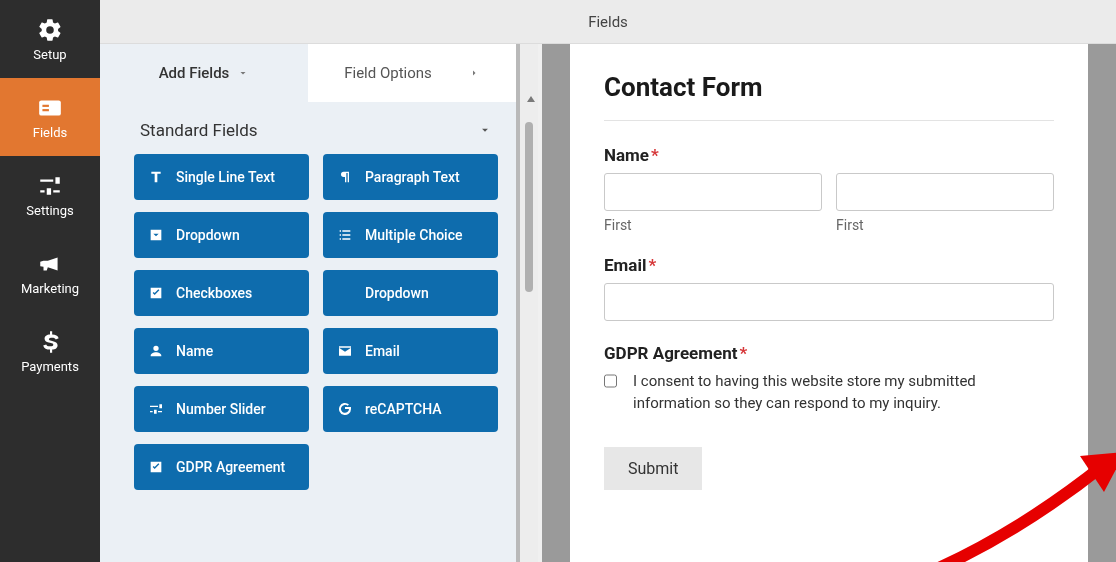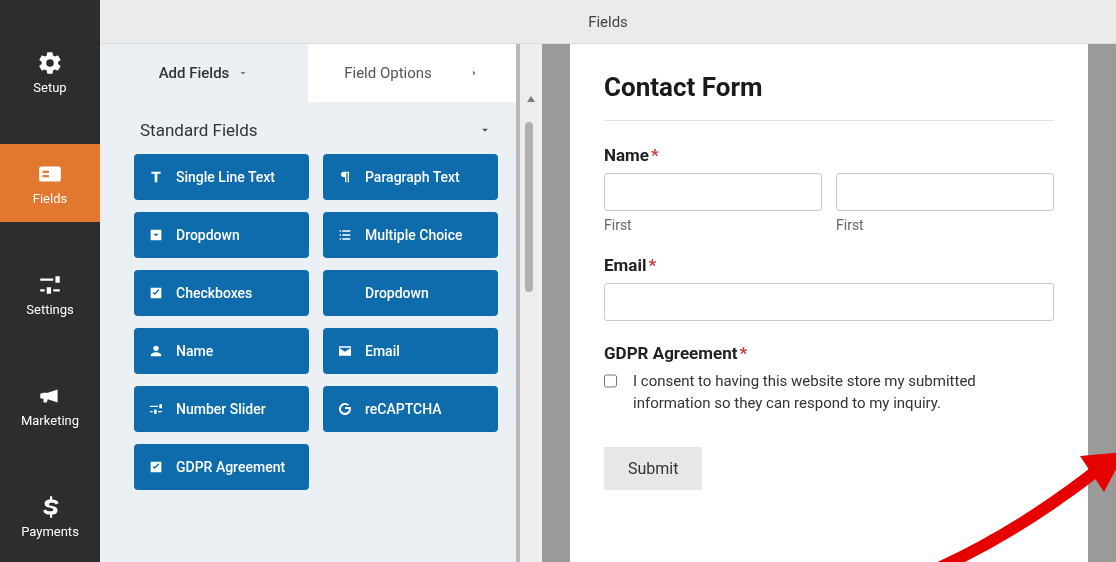--- a/index.html
+++ b/index.html
@@ -1,21 +1,21 @@
 <!DOCTYPE html>
 <html><head>
 <meta charset="utf-8">
 <style>
   * { box-sizing: border-box; margin: 0; padding: 0; font-family: -apple-system, BlinkMacSystemFont, "Segoe UI", Roboto, Helvetica, Arial, sans-serif; }
   html, body { height: 100%; }
   body { display: flex; width: 1116px; height: 562px; background: #f0f0f0; overflow: hidden; }
 
   
   .leftnav { width: 100px; background: #2d2d2d; color: #fff; display: flex; flex-direction: column; }
-  .nav-item { height: 78px; display: flex; flex-direction: column; align-items: center; justify-content: center; cursor: pointer; gap: 4px; margin-top: 33px; }
+  .nav-item { height: 78px; display: flex; flex-direction: column; align-items: center; justify-content: center; cursor: pointer; gap: 4px; }
   .nav-item.active { background: #e27730; }
   .nav-item .ico { width: 26px; height: 26px; display:flex; align-items:center; justify-content:center;}
   .nav-item .ico svg { fill: #fff; width: 26px; height: 26px; }
   .nav-label { font-size: 13px; color: #fff; }
 
   
   .main { flex: 1; display:flex; flex-direction:column; background:#f0f0f0; }
   .topbar { height: 44px; background:#ebebeb; border-bottom:1px solid #dcdcdc; display:flex; align-items:center; justify-content:center; font-size:15px; color:#444; }
 
   .content { flex:1; display:flex; overflow:hidden; min-height:0; }

